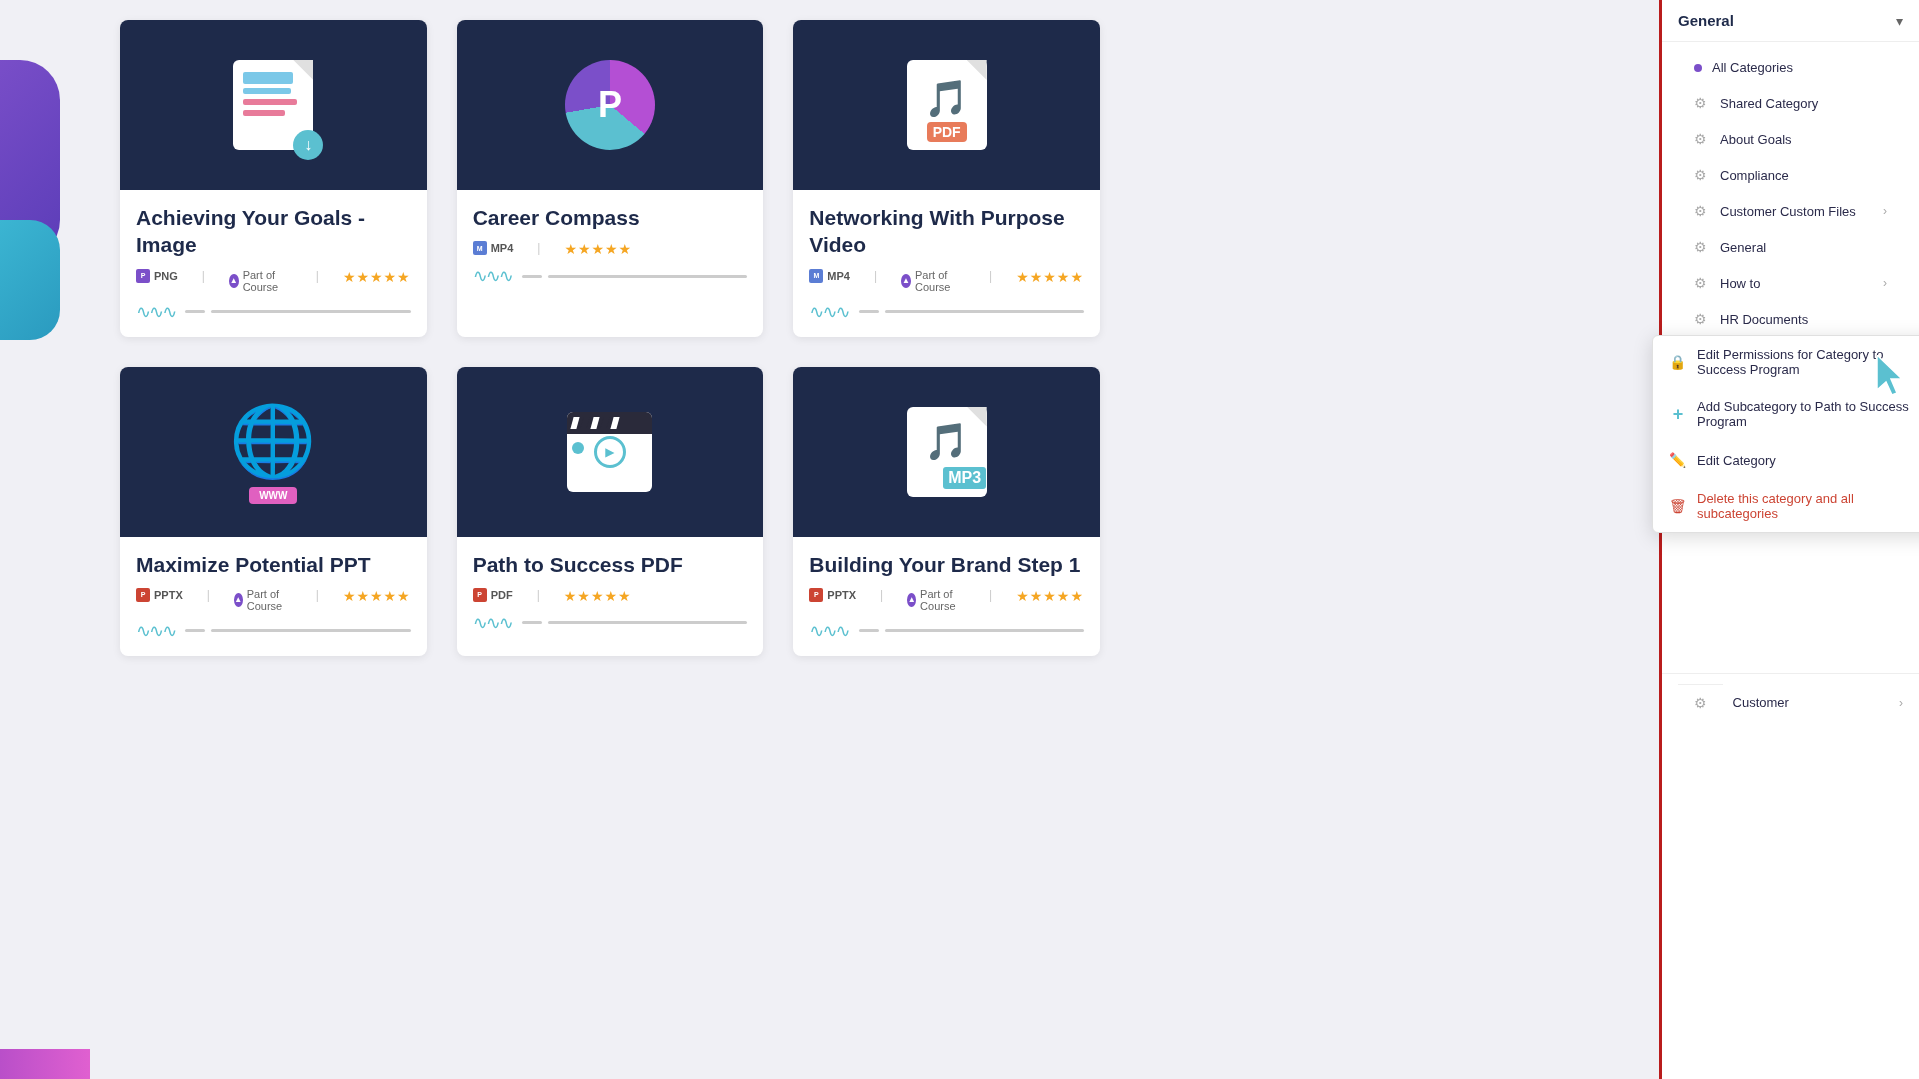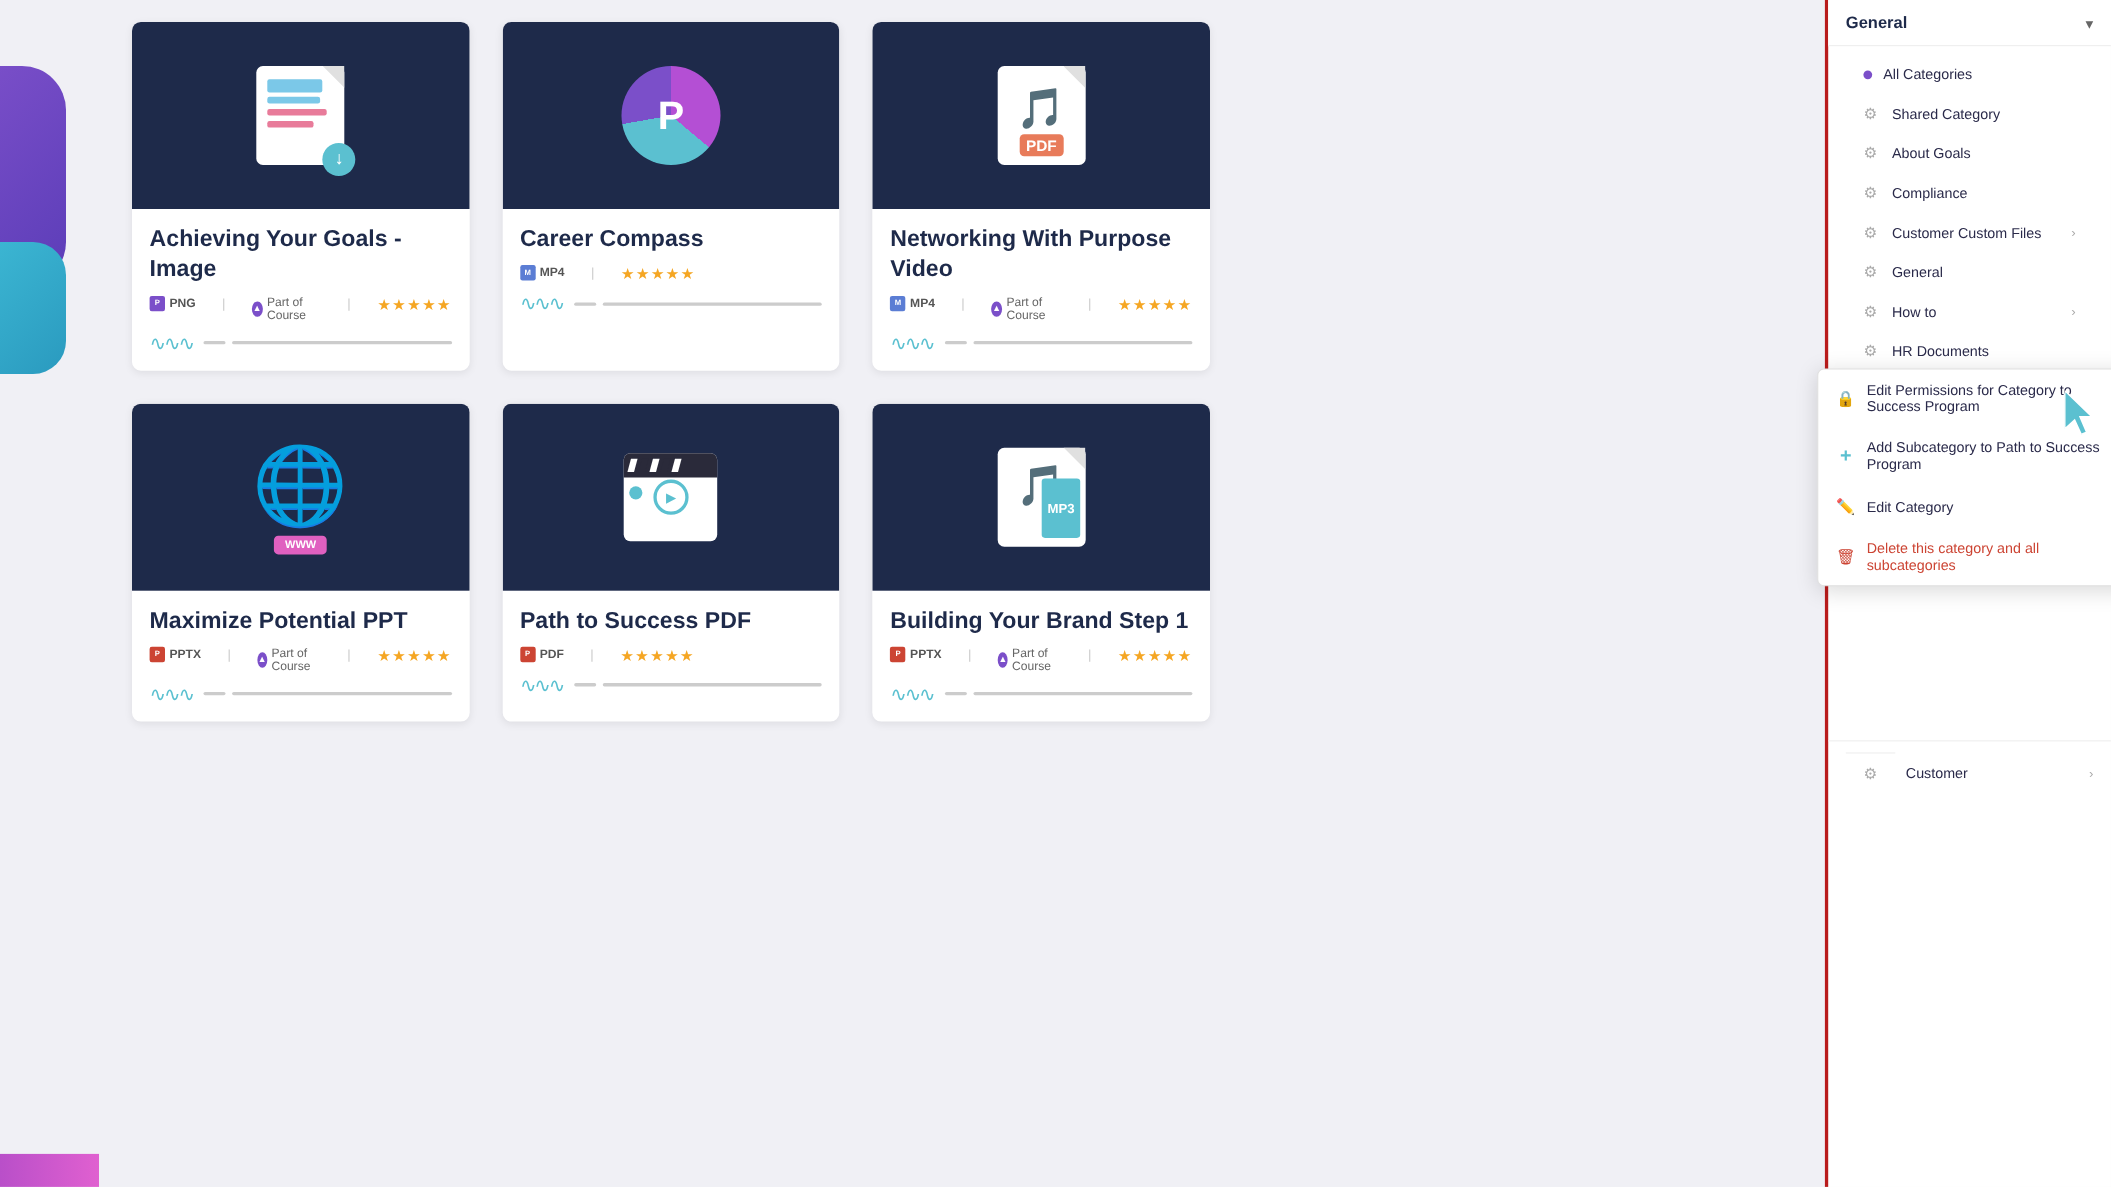--- a/index.html
+++ b/index.html
@@ -272,22 +272,22 @@
       position: absolute;
       top: 0; right: 0;
       width: 20px; height: 20px;
       background: #e0e0e0;
       clip-path: polygon(0 0, 100% 100%, 100% 0);
     }
     .mp3-label {
       background: #5bc0d0;
       color: white;
       font-weight: 900;
-      font-size: 12px;
-      padding: 20px 5px;
+      font-size: 16px;
+      padding: 2px 5px;
       border-radius: 3px;
       position: absolute;
       bottom: 8px;
       margin-left: 36px;
     }
     .music-note {
       font-size: 36px;
       color: #e07bb4;
       position: absolute;
       top: 14px;

